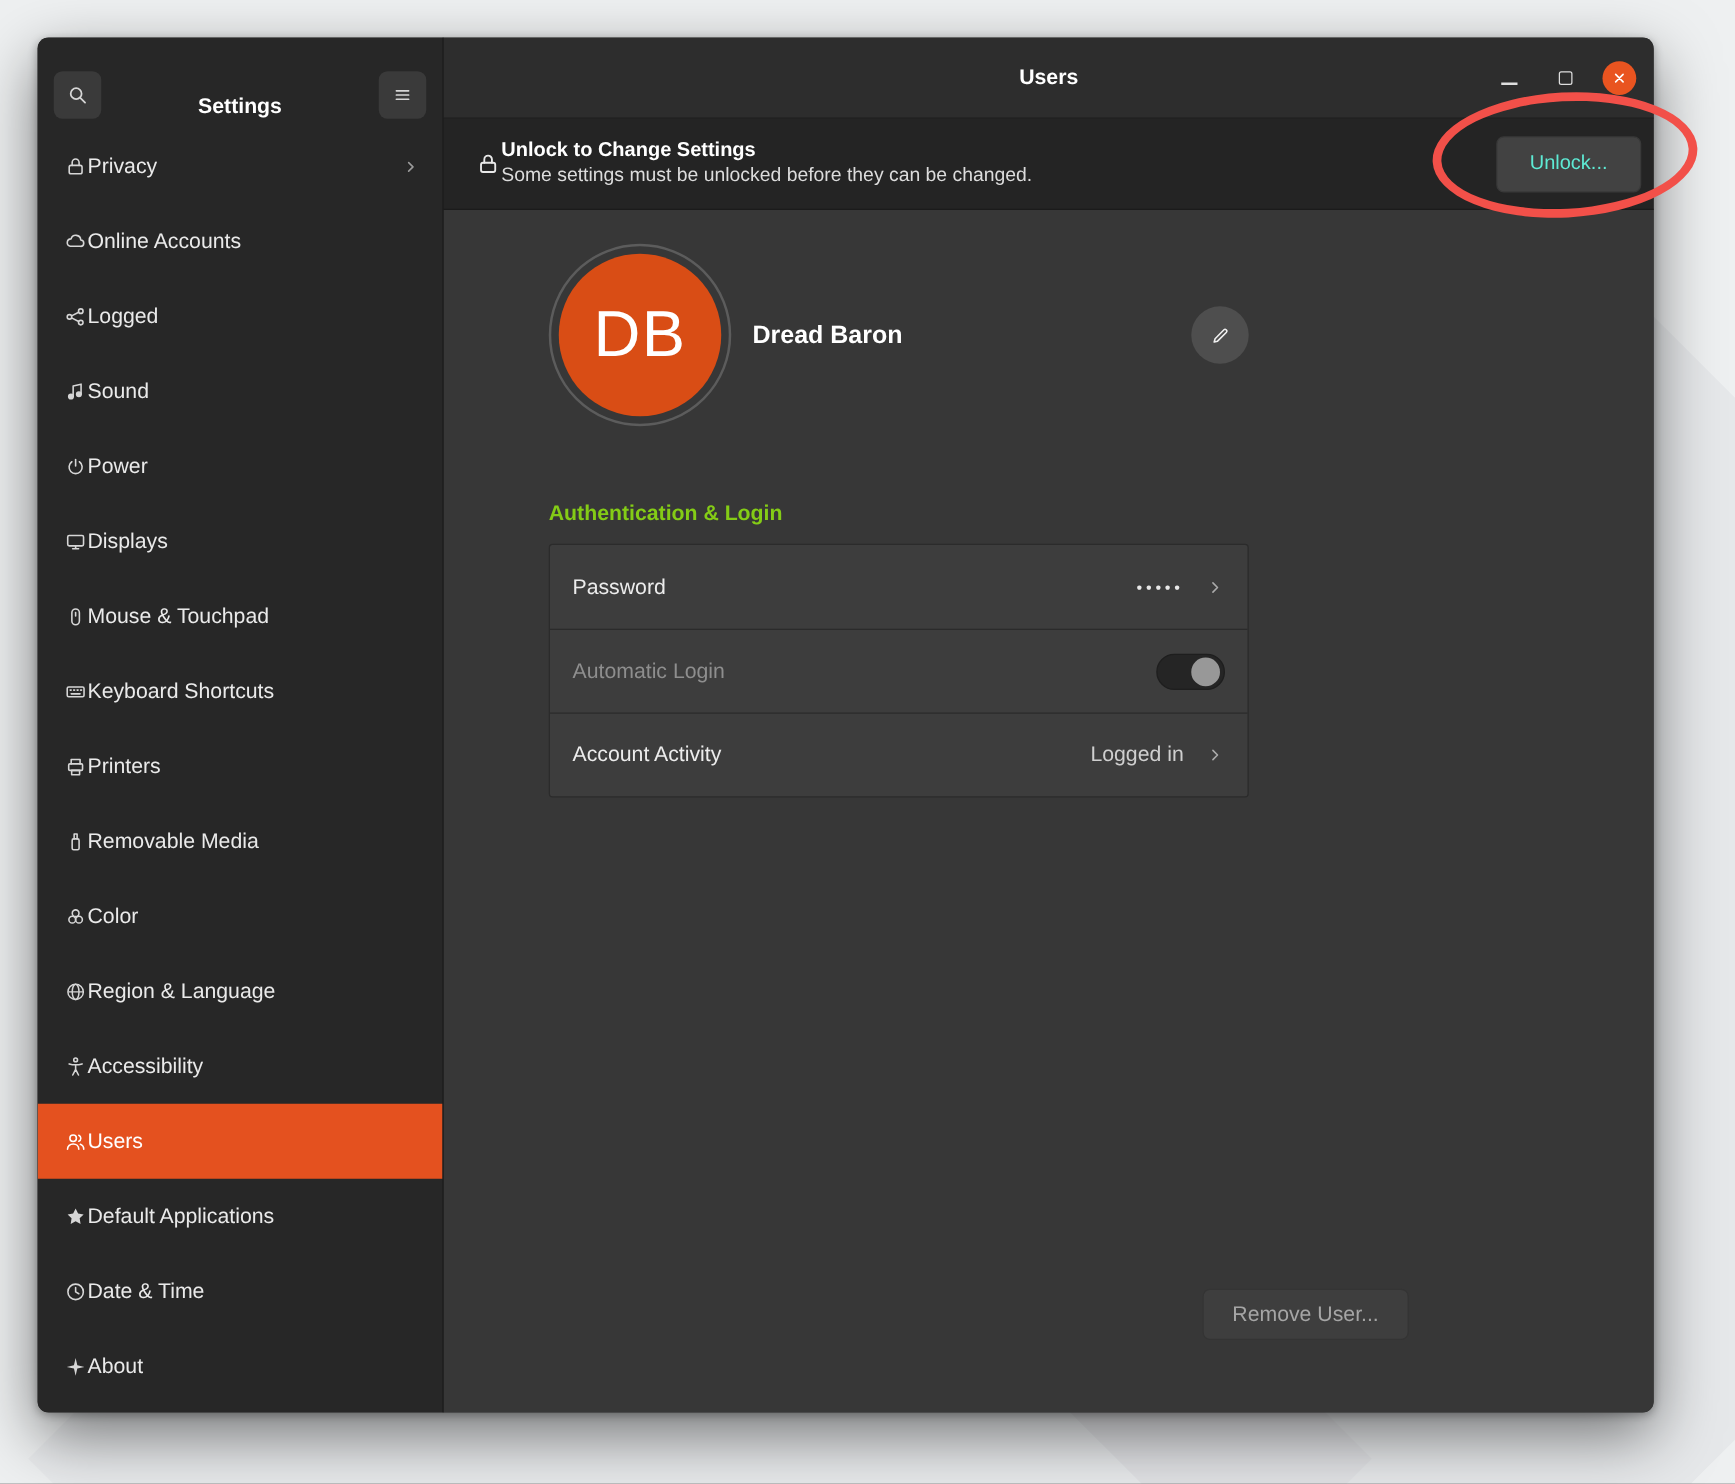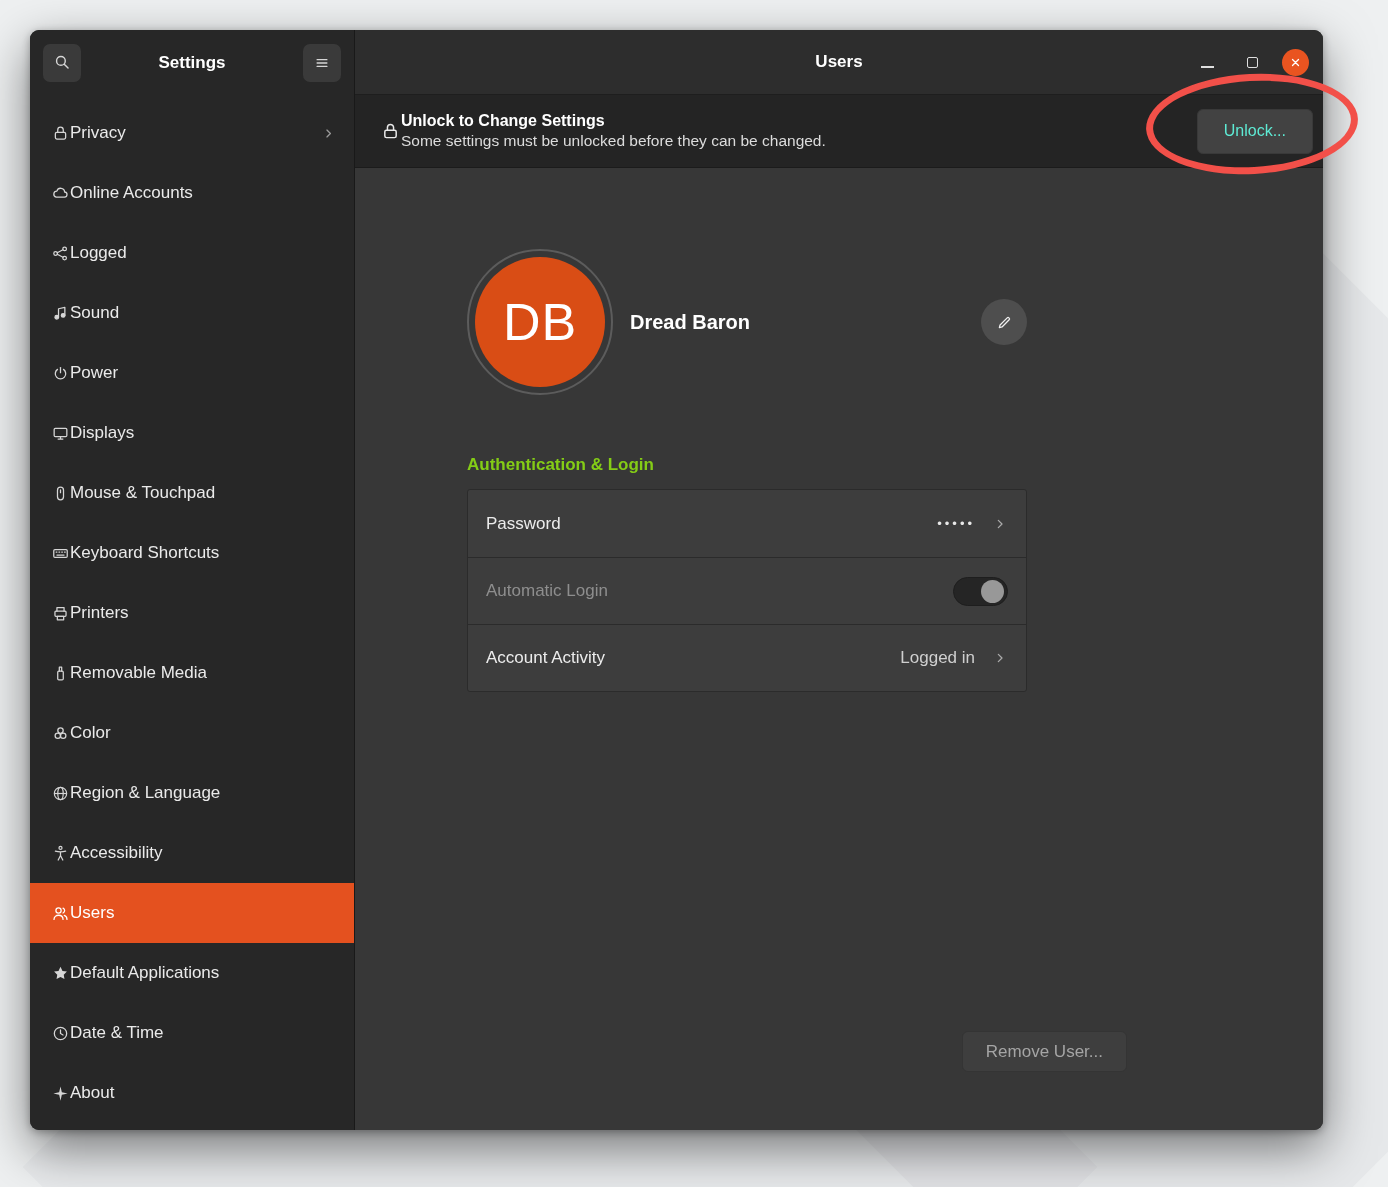--- a/index.html
+++ b/index.html
@@ -15,21 +15,21 @@
   .bg-shape.s2 { left:180px; bottom:-360px; width:760px; height:760px; background:rgba(100,105,115,0.04); }
 
   .window {
     position:absolute; left:30px; top:30px; width:1293px; height:1100px;
     border-radius:9px; overflow:hidden; display:flex; background:#373737;
     box-shadow:0 18px 50px rgba(0,0,0,.5), 0 2px 8px rgba(0,0,0,.3);
   }
 
   
   .sidebar { width:325px; flex:none; background:#272727; border-right:1px solid #191919; display:flex; flex-direction:column; }
-  .sidebar-header { height:65px; flex:none; display:flex; align-items:center; padding:0 13px; }
+  .sidebar-header { height:65px; flex:none; display:flex; align-items:flex-end; padding:0 13px; }
   .icon-btn { width:38px; height:38px; border-radius:7px; background:#3a3a3a; display:flex; align-items:center; justify-content:center; flex:none; }
   .sidebar-title { flex:1; text-align:center; color:#ffffff; font-weight:bold; font-size:17px; }
   .nav { flex:1; padding-top:8px; overflow:hidden; }
   .nav-item { height:60px; display:flex; align-items:center; padding:0 18px 0 20px; color:#eaeaea; font-size:17px; }
   .nav-item.selected { background:#e4511f; color:#ffffff; }
   .nicon { width:20px; height:20px; flex:none; display:flex; align-items:center; justify-content:center; }
   .nlabel { white-space:nowrap; }
   .nav-chevron { margin-left:auto; opacity:.85; display:flex; }
   .svgic { display:block; }
 
@@ -43,21 +43,21 @@
   .max-glyph { width:11px; height:11px; border:1.6px solid #dedede; border-radius:2px; }
   .close-btn { width:27px; height:27px; border-radius:50%; background:#e95420; display:flex; align-items:center; justify-content:center; }
 
   .infobar { height:73px; flex:none; background:#242424; border-bottom:1px solid #1b1b1b; display:flex; align-items:center; padding:0 10px 0 24px; }
   .infobar-text { line-height:1.35; }
   .infobar-title { color:#ffffff; font-weight:bold; font-size:16px; }
   .infobar-sub { color:#dcdcdc; font-size:15.5px; }
   .unlock-btn { margin-left:auto; background:#424242; border:1px solid #393939; color:#5eead4; font-size:16px; padding:0 26px; height:45px; display:flex; align-items:center; border-radius:6px; }
 
   .content { flex:1; background:#373737; position:relative; }
-  .content-col { width:560px; margin-left:112px; padding-top:81px; }
+  .content-col { width:560px; margin-left:84px; padding-top:27px; }
   .profile-row { display:flex; align-items:center; }
   .avatar-ring { width:146px; height:146px; border-radius:50%; border:2px solid #5c5c5c; display:flex; align-items:center; justify-content:center; flex:none; }
   .avatar { width:130px; height:130px; border-radius:50%; background:#d94d15; color:#fff; font-size:52px; display:flex; align-items:center; justify-content:center; letter-spacing:1px; }
   .profile-name { margin-left:17px; color:#fff; font-weight:bold; font-size:20px; }
   .edit-btn { margin-left:auto; width:46px; height:46px; border-radius:50%; background:#4e4e4e; display:flex; align-items:center; justify-content:center; }
 
   .section-title { margin-top:60px; color:#84cc16; font-weight:bold; font-size:17px; }
   .card { margin-top:14px; background:#3d3d3d; border:1px solid #2b2b2b; border-radius:3px; }
   .row { height:67px; display:flex; align-items:center; padding:0 18px; }
   .row + .row { border-top:1px solid #2b2b2b; }

